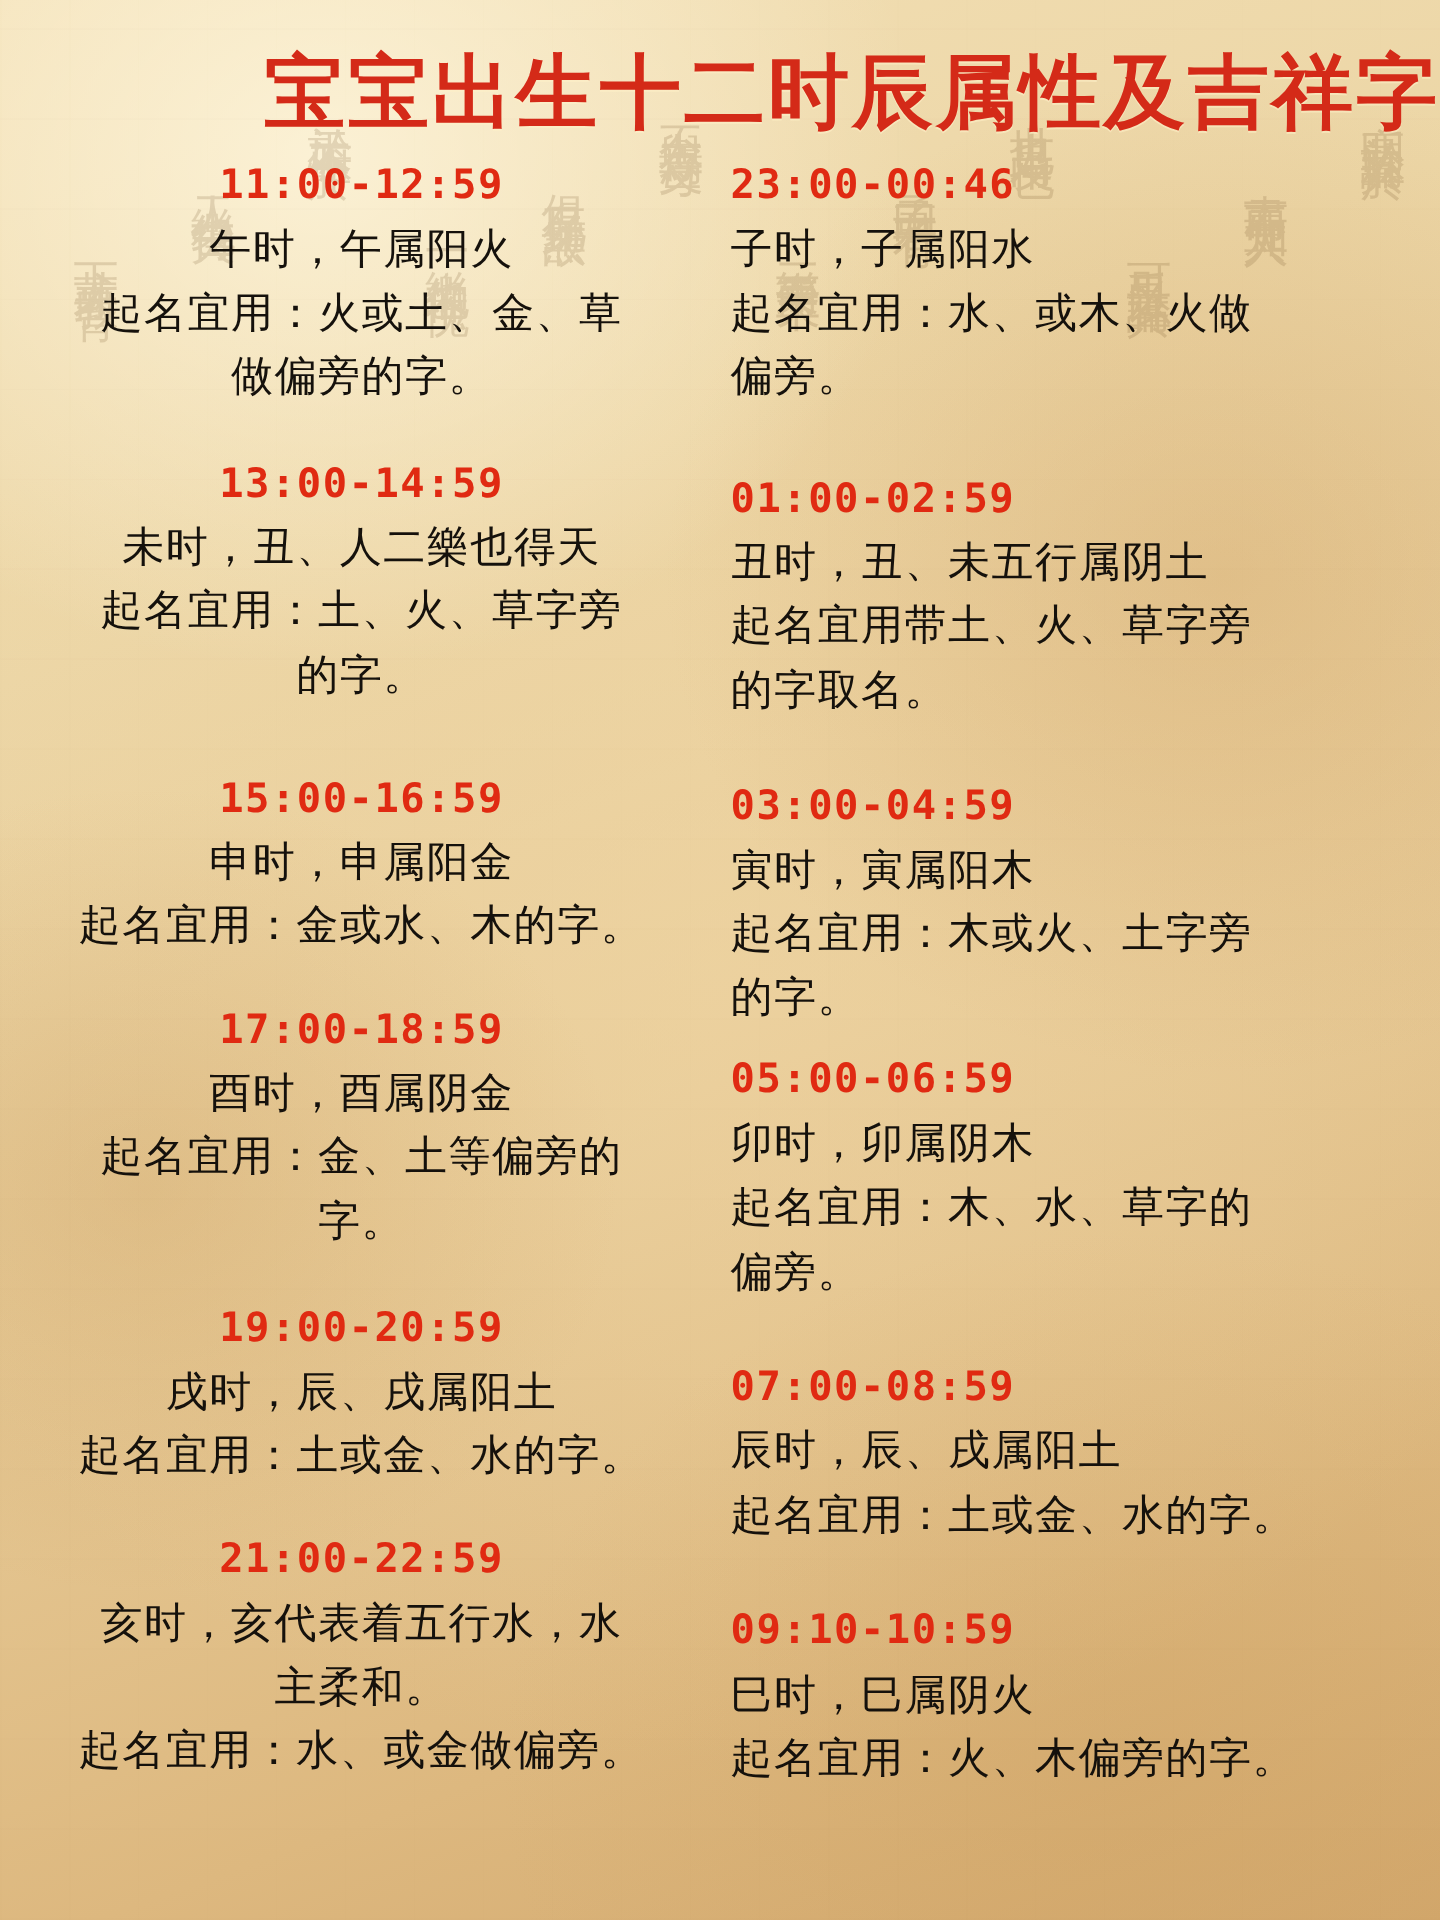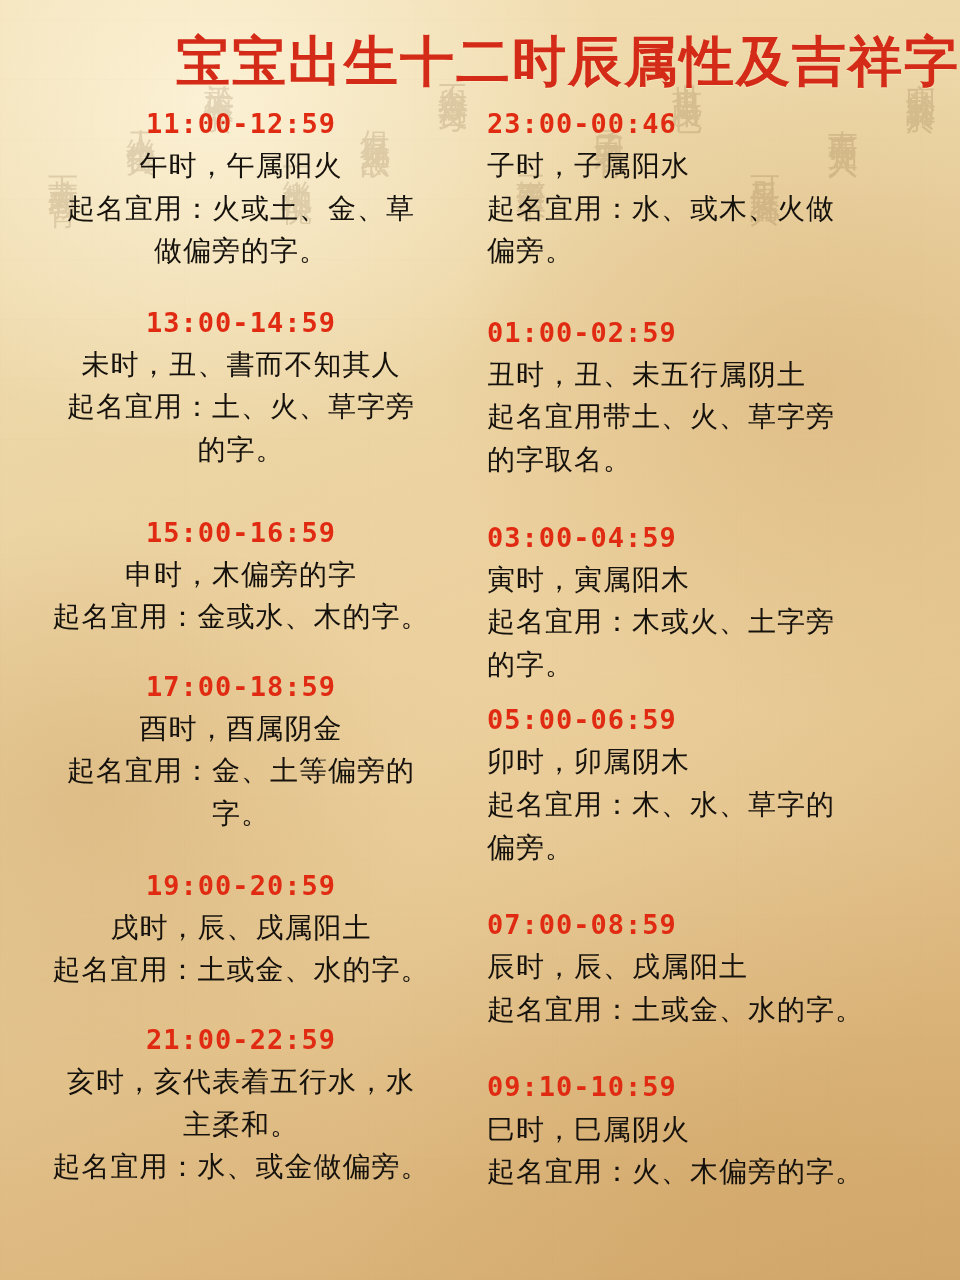--- a/index.html
+++ b/index.html
@@ -127,27 +127,27 @@
   <div id="columns">
     <div class="col left">
         <div class="entry" style="margin-bottom: 30px;">
           <div class="time">11:00-12:59</div>
           <div class="line">午时，午属阳火</div>
           <div class="line">起名宜用：火或土、金、草</div>
           <div class="line">做偏旁的字。</div>
         </div>
         <div class="entry" style="margin-bottom: 41px;">
           <div class="time">13:00-14:59</div>
-          <div class="line">未时，丑、書而不知其人</div>
+          <div class="line">未时，丑、人二樂也得天</div>
           <div class="line">起名宜用：土、火、草字旁</div>
           <div class="line">的字。</div>
         </div>
         <div class="entry" style="margin-bottom: 28px;">
           <div class="time">15:00-16:59</div>
-          <div class="line">申时，木偏旁的字</div>
+          <div class="line">申时，申属阳金</div>
           <div class="line">起名宜用：金或水、木的字。</div>
         </div>
         <div class="entry" style="margin-bottom: 30px;">
           <div class="time">17:00-18:59</div>
           <div class="line">酉时，酉属阴金</div>
           <div class="line">起名宜用：金、土等偏旁的</div>
           <div class="line">字。</div>
         </div>
         <div class="entry" style="margin-bottom: 28px;">
           <div class="time">19:00-20:59</div>

